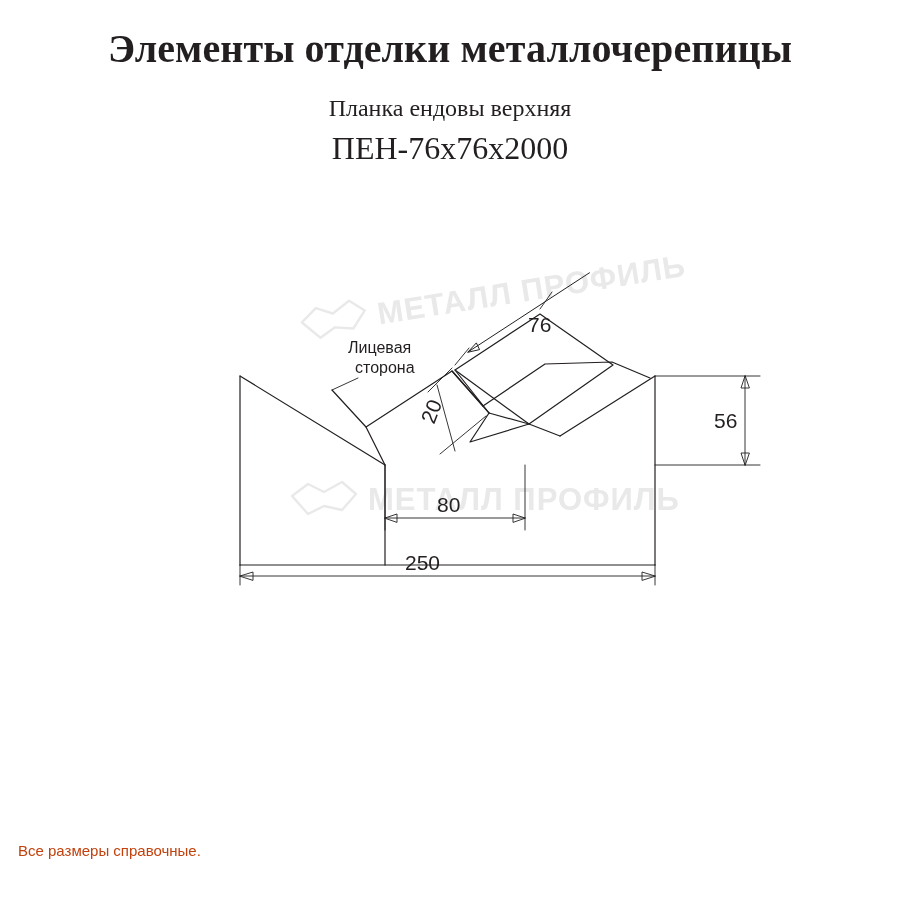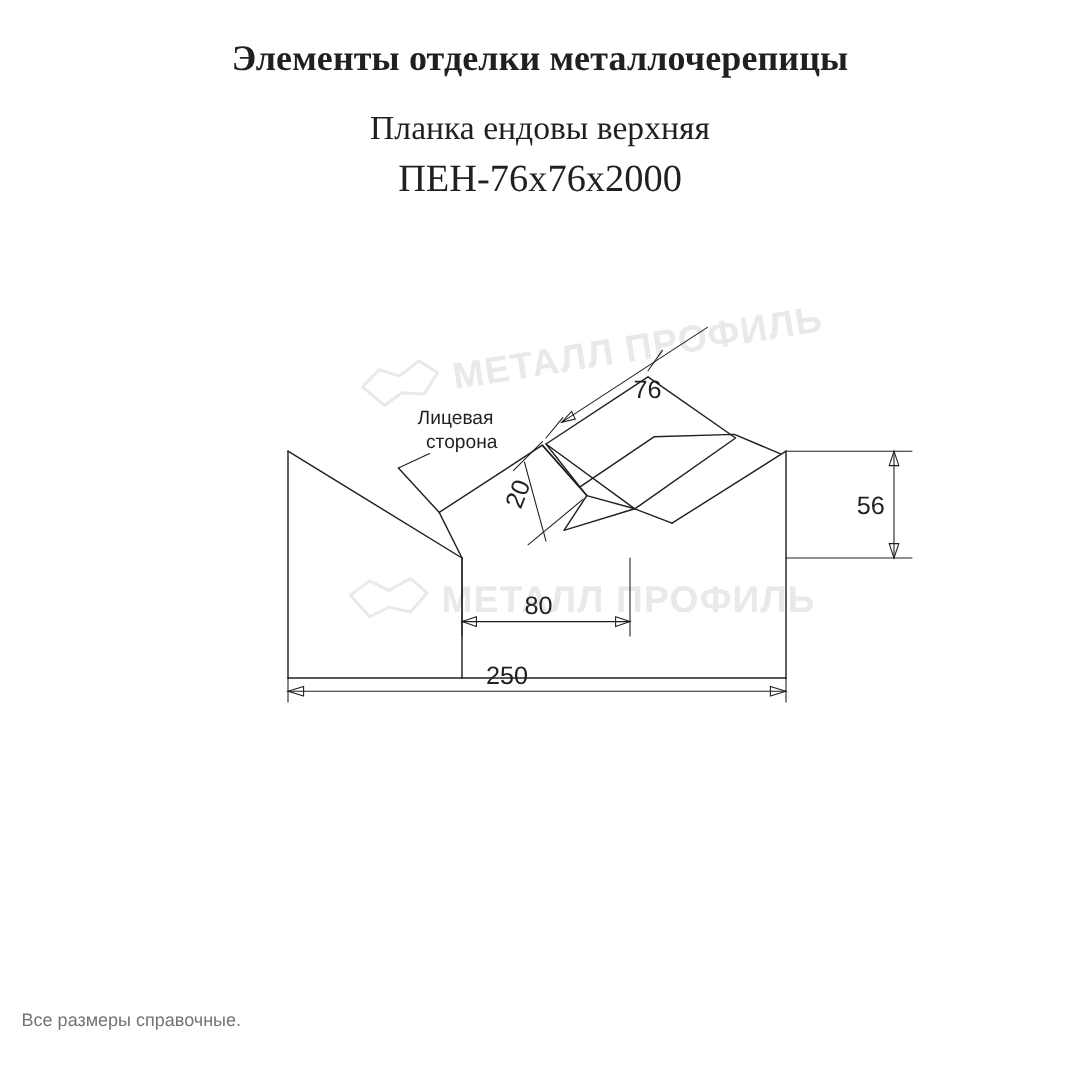--- a/index.html
+++ b/index.html
@@ -22,28 +22,28 @@
     height: 900px;
   }
   .title-block {
     position: absolute;
     top: 30px;
     left: 0;
     width: 900px;
     text-align: center;
   }
   .title-main {
-    font-size: 30px;
+    font-size: 40px;
     font-weight: bold;
     letter-spacing: 0.1px;
     line-height: 38px;
     white-space: nowrap;
   }
   .title-sub {
-    font-size: 28px;
+    font-size: 24px;
     line-height: 32px;
     margin-top: 24px;
   }
   .title-code {
     font-size: 32px;
     line-height: 32px;
     margin-top: 8px;
   }
   .drawing {
     position: absolute;
@@ -55,21 +55,21 @@
   .drawing svg {
     display: block;
   }
   .footnotes {
     position: absolute;
     left: 18px;
     bottom: 36px;
     font-family: "Liberation Sans", sans-serif;
     font-size: 15px;
     line-height: 26px;
-    color: #737373;
+    color: #c2410c;
   }
   .footnote {
     white-space: nowrap;
   }
   .wm-text {
     font-family: "Liberation Sans", sans-serif;
     font-weight: bold;
     font-size: 31px;
     letter-spacing: 1px;
     fill: #e9e9ea;

